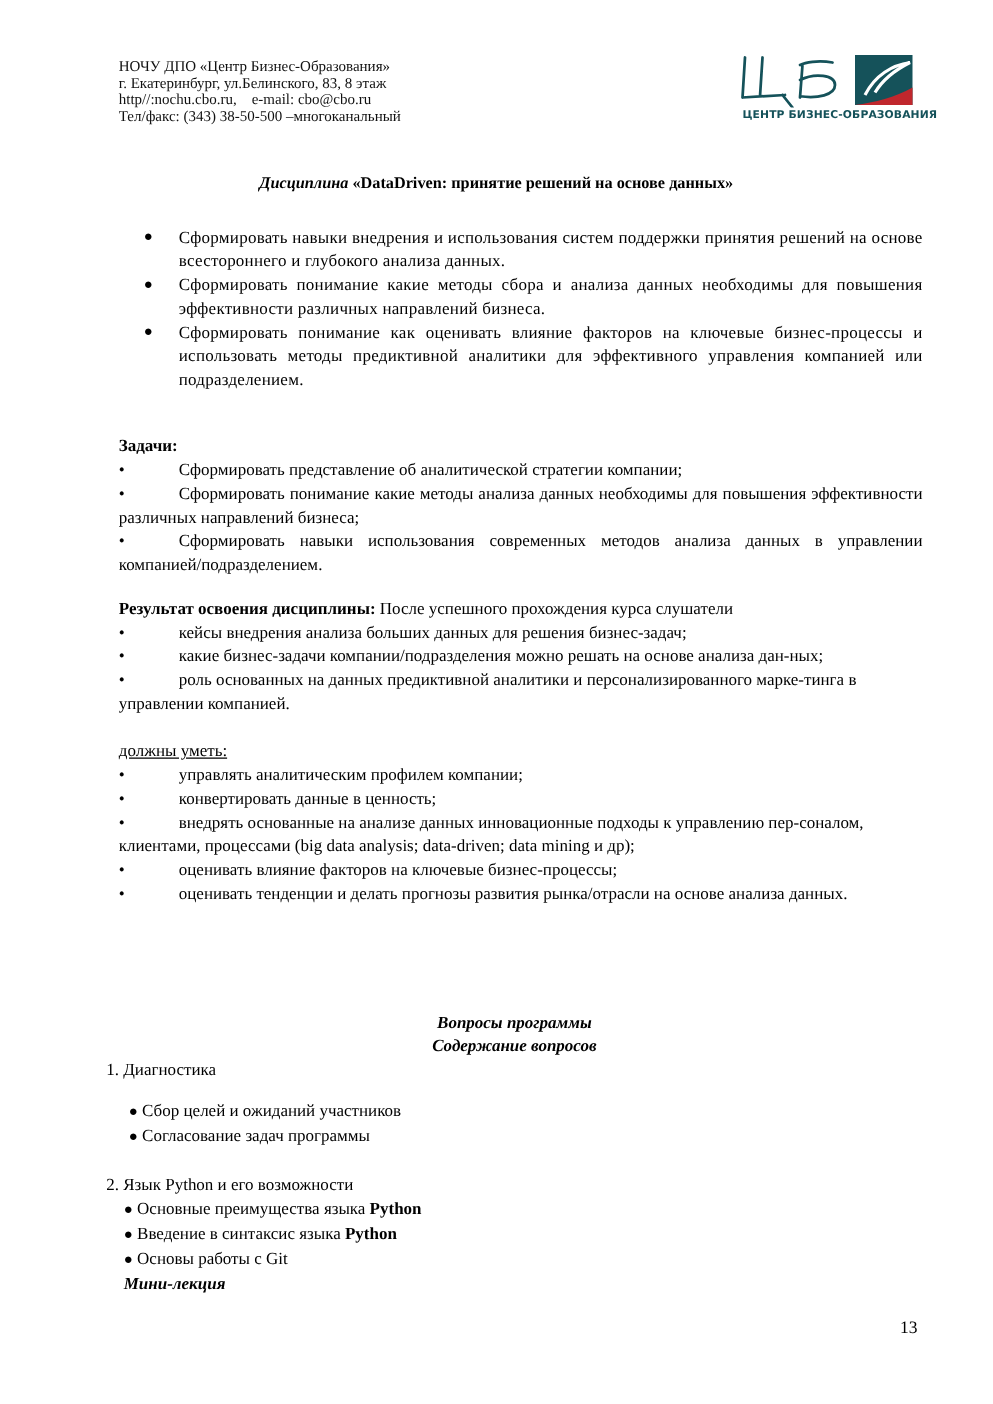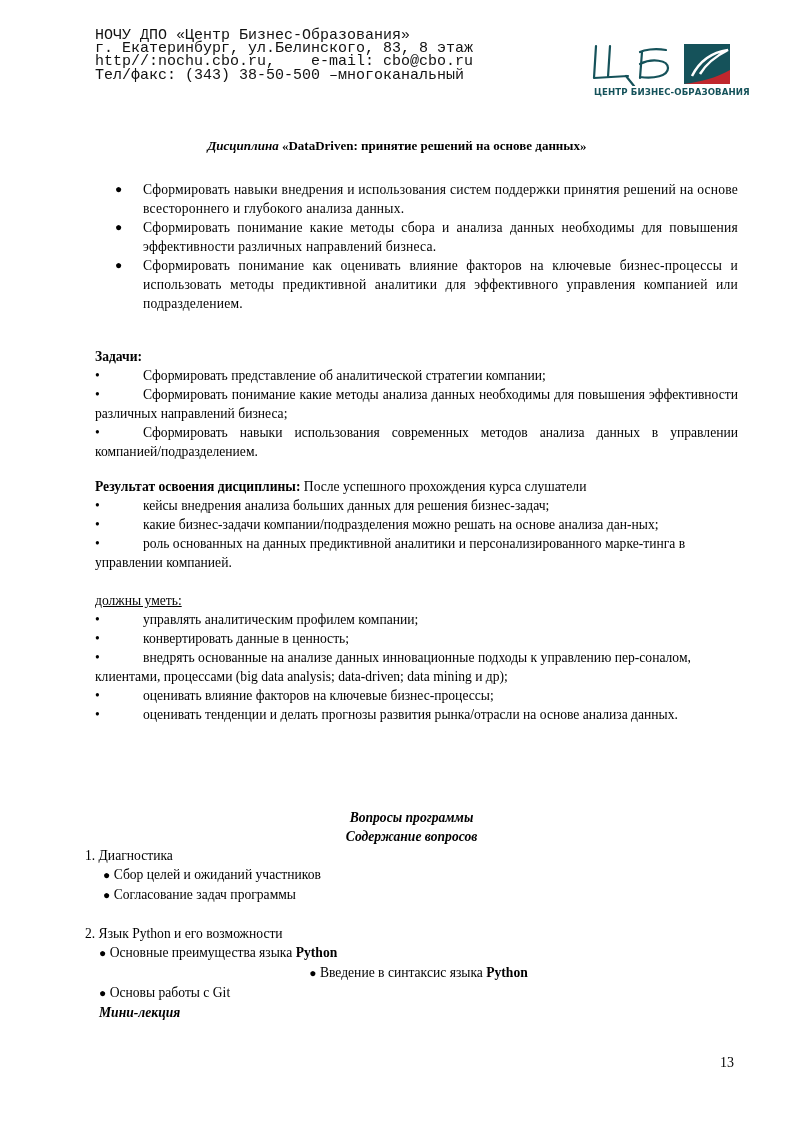--- a/index.html
+++ b/index.html
@@ -1,19 +1,19 @@
 <!DOCTYPE html>
 <html><head>
 <meta charset="utf-8">
 <style>
   html, body { margin: 0; padding: 0; background: #ffffff; }
   body { width: 794px; height: 1123px; position: relative; overflow: hidden; color: #000; }
   .page { position: absolute; left: 0; top: 0; width: 794px; height: 1123px; }
 
-  .hdr { position: absolute; left: 95px; top: 29px; font-family: Liberation Mono, monospace; font-size: 15px; line-height: 13.2px; color: #111; }
+  .hdr { position: absolute; left: 95px; top: 47px; font-family: Liberation Serif, serif; font-size: 12px; line-height: 13.2px; color: #111; }
   .hdr div { white-space: pre; }
 
   .logo { position: absolute; left: 588px; top: 42px; width: 186px; height: 60px; }
   .logo-caption { position: absolute; left: 6px; top: 45px; font-family: "DejaVu Sans", sans-serif; font-weight: bold; font-size: 8.6px; letter-spacing: 0.1px; color: #15525a; white-space: nowrap; }
 
   .serif { font-family: "Liberation Serif", serif; }
   .title { position: absolute; left: 0; width: 794px; top: 138px; text-align: center; font-size: 13px; font-weight: bold; }
   .title i { font-style: italic; }
 
   .body { position: absolute; left: 95px; width: 643px; font-family: "Liberation Serif", serif; font-size: 13.6px; line-height: 19px; }
@@ -93,25 +93,25 @@
     <div class="tab-item" style="text-align:left;"><span style="display:inline-block;width:48px;text-indent:0;margin-left:-48px;">•</span><span>внедрять основанные на анализе данных инновационные подходы к управлению пер-соналом, клиентами, процессами (big data analysis; data-driven; data mining и др);</span></div>
     <div class="tab-item"><span style="display:inline-block;width:48px;text-indent:0;margin-left:-48px;">•</span><span>оценивать влияние факторов на ключевые бизнес-процессы;</span></div>
     <div class="tab-item" style="text-align:left;"><span style="display:inline-block;width:48px;text-indent:0;margin-left:-48px;">•</span><span>оценивать тенденции и делать прогнозы развития рынка/отрасли на основе анализа данных.</span></div>
   </div>
 
   <div class="body" style="top:808px; left:85px; width:653px;">
     <div class="center-it" style="padding-left:0;">Вопросы программы</div>
     <div class="center-it">Содержание вопросов</div>
 
     <div class="sec">1. Диагностика</div>
-    <div style="padding-left:18px;"><span class="dot">●</span> <span>Сбор целей и ожиданий участников</span></div>
+    <div style="padding-left:18px;margin-top:14px;"><span class="dot">●</span> <span>Сбор целей и ожиданий участников</span></div>
     <div style="padding-left:18px;"><span class="dot">●</span> <span> Согласование задач программы</span></div>
     <div style="height:19px;"></div>
 
     <div class="sec">2. Язык Python и его возможности</div>
     <div style="padding-left:14px;"><span class="dot">●</span> <span>Основные преимущества языка </span><b>Python</b></div>
-    <div style="padding-left:14px;text-align:center;"><span class="dot">●</span> <span>Введение в синтаксис языка </span><b>Python</b></div>
+    <div style="padding-left:14px;"><span class="dot">●</span> <span>Введение в синтаксис языка </span><b>Python</b></div>
     <div style="padding-left:14px;"><span class="dot">●</span> <span>Основы работы с Git</span></div>
     <div style="padding-left:14px; font-weight:bold; font-style:italic;">Мини-лекция</div>
   </div>
 
   <div class="page-num">13</div>
 </div>
 
 </body></html>

